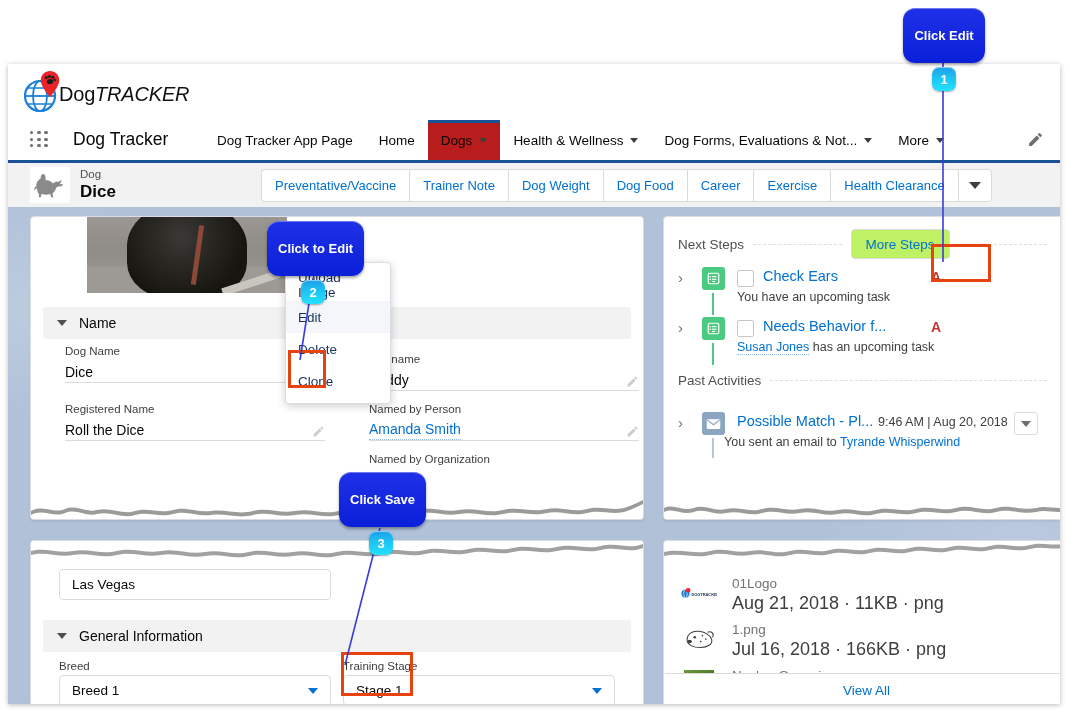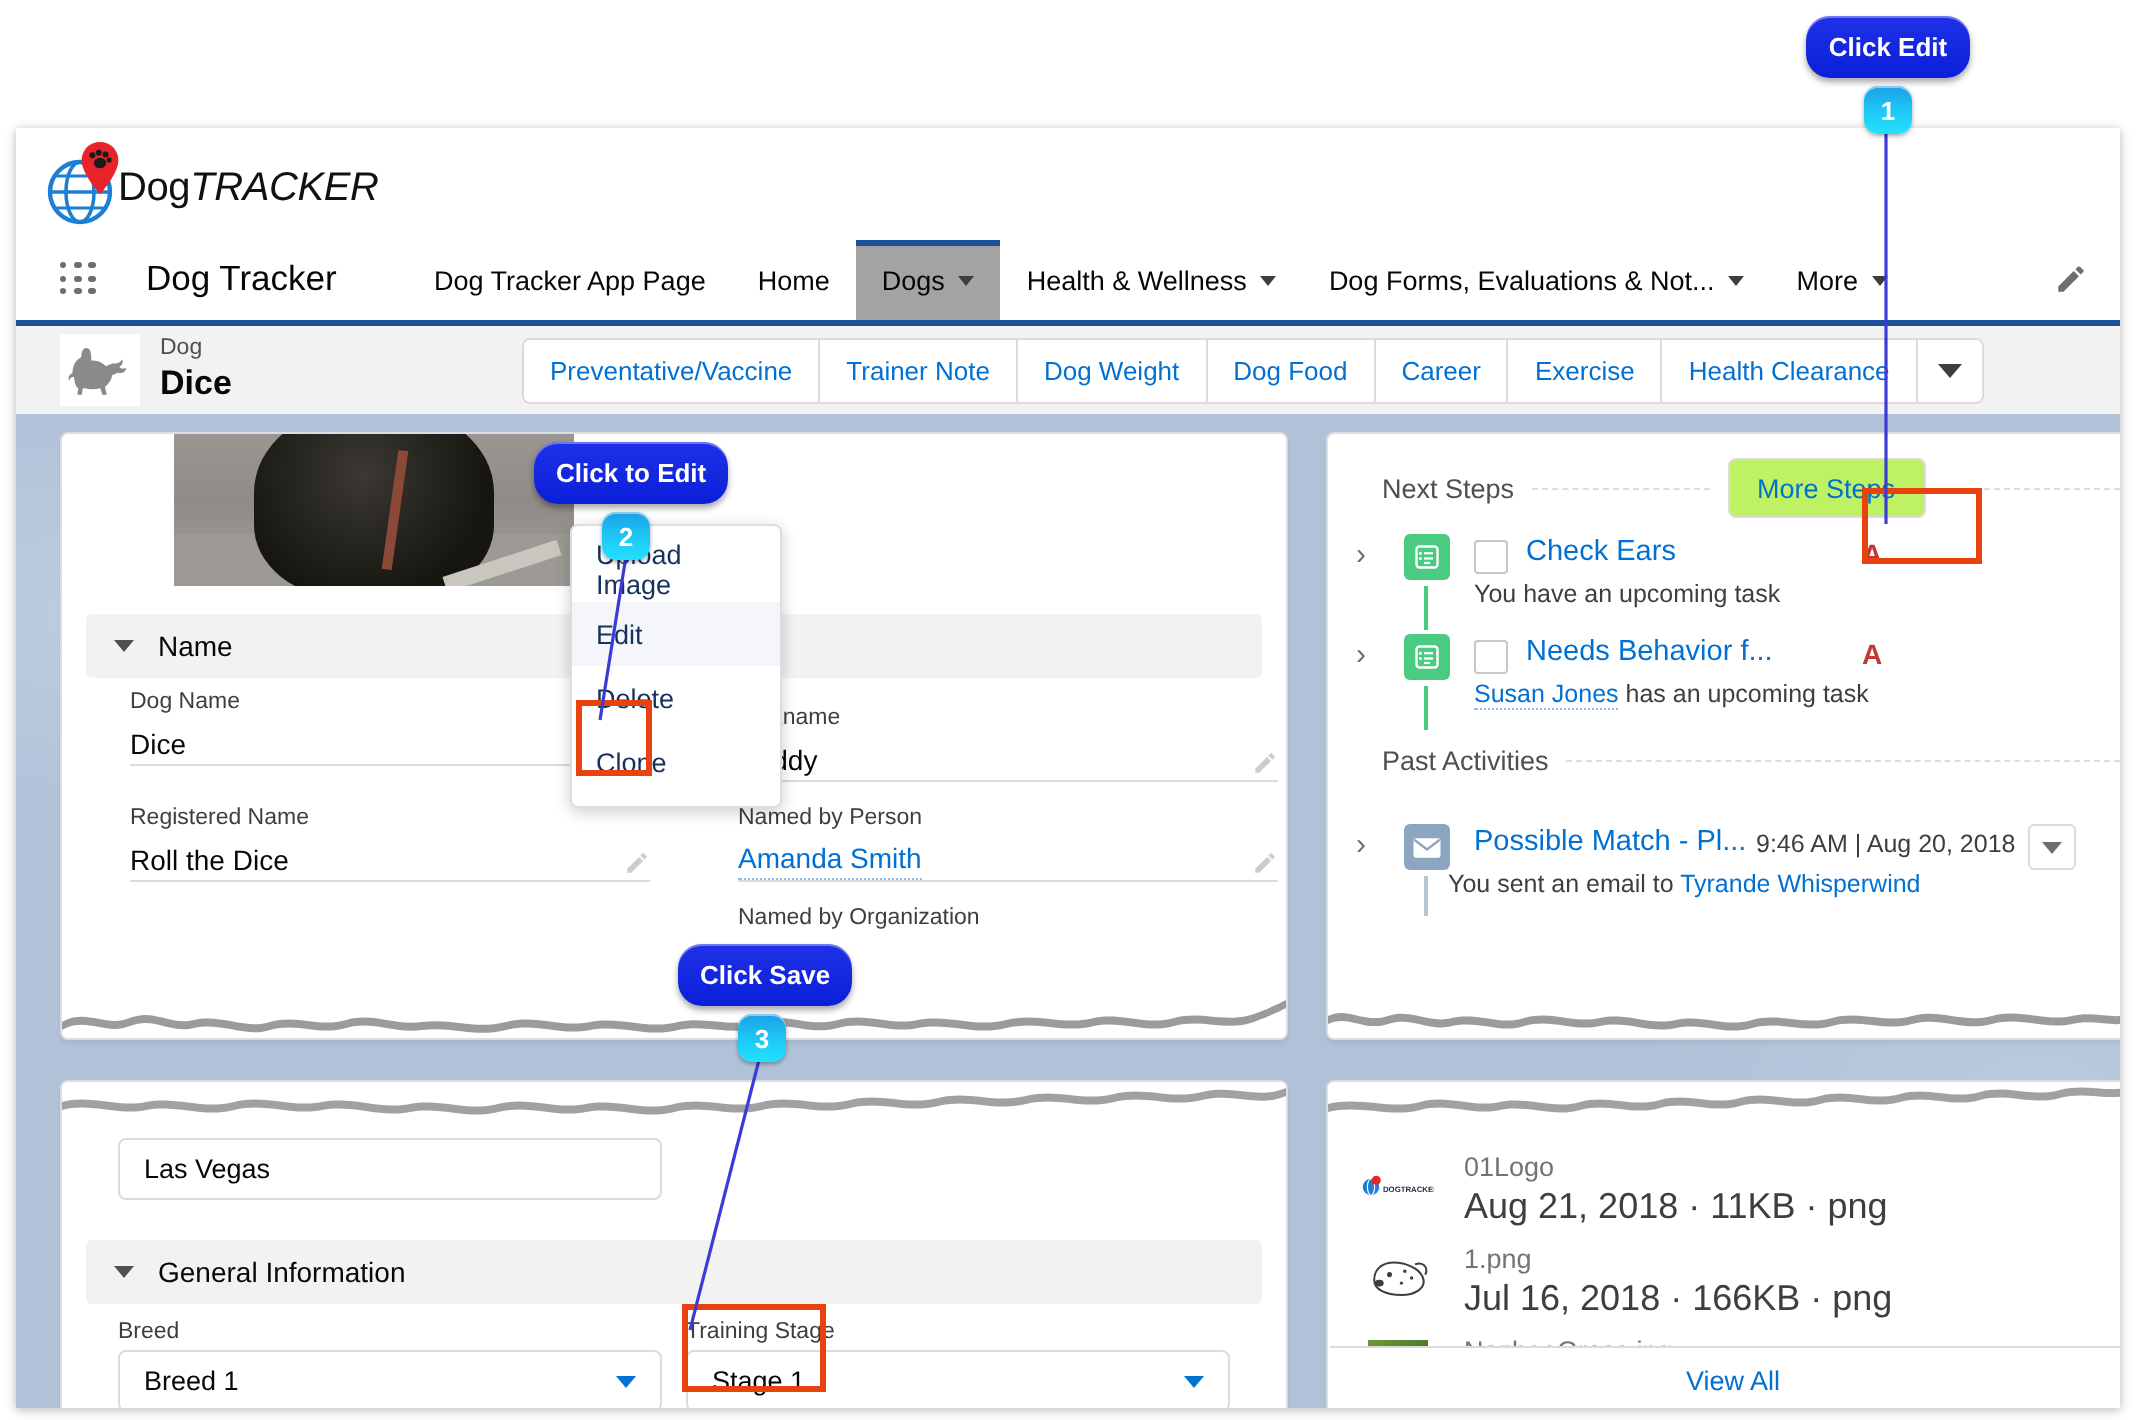--- a/index.html
+++ b/index.html
@@ -67,21 +67,21 @@
   }
   .waffle{position:absolute;left:22px;top:11px;width:19px;height:17px;
     display:grid;grid-template-columns:repeat(3,1fr);grid-template-rows:repeat(3,1fr);gap:2.6px;}
   .waffle i{background:#706e6b;border-radius:50%;width:3.4px;height:3.4px;}
   .app-name{position:absolute;left:65px;top:9px;font-size:17.5px;color:#080707;}
   .nav-items{position:absolute;left:196px;top:0;height:40px;display:flex;align-items:stretch;}
   .nav-item{
     display:flex;align-items:center;gap:7px;padding:0 13px;font-size:13.5px;color:#080707;height:40px;
     white-space:nowrap;
   }
-  .nav-item.active{background:#a3a3a3;box-shadow:inset 0 3px 0 #1b5297;}
+  .nav-item.active{background:#b91c1c;box-shadow:inset 0 3px 0 #1b5297;}
   .nav-chev{width:0;height:0;border-left:4.5px solid transparent;border-right:4.5px solid transparent;border-top:5.5px solid #3e3e3c;}
   .pencil-hdr{position:absolute;right:16px;top:11px;opacity:.75;}
 
   
   .rec-header{
     position:absolute;left:0;top:99px;width:100%;height:44px;background:#f3f2f2;
     border-bottom:1px solid #dddbda;
   }
   .rec-avatar{
     position:absolute;left:22px;top:4px;width:40px;height:36px;background:#fff;
@@ -152,21 +152,21 @@
   #card-edit{left:22px;top:333px;width:612px;height:165px;}
   .inp{
     box-sizing:border-box;border:1px solid #dddbda;border-radius:4px;height:31px;
     background:#fff;font-size:13.5px;color:#080707;display:flex;align-items:center;padding:0 12px;
   }
   .sel{justify-content:space-between;}
   .sel-car{width:0;height:0;border-left:5px solid transparent;border-right:5px solid transparent;border-top:6px solid #0070d2;}
 
   
   #card-activity{left:655px;top:9px;width:405px;height:302px;}
-  .act-row-head{position:absolute;left:14px;display:flex;align-items:center;width:378px;margin-left:13px;}
+  .act-row-head{position:absolute;left:14px;display:flex;align-items:center;width:378px;}
   .act-head-text{font-size:13.5px;color:#514f4d;white-space:nowrap;}
   .dashline{flex:1;border-top:1px dashed #d8dde6;margin:0 9px;}
   .more-steps{
     border:1px solid #dddbda;border-radius:4px;background:#bef264;height:28px;
     display:flex;align-items:center;padding:0 14px;font-size:13.5px;color:#0070d2;
   }
   .task-row{position:absolute;left:14px;width:385px;}
   .tw-chev{position:absolute;left:0;top:2px;font-size:15px;color:#706e6b;}
   .tw-icon{
     position:absolute;left:24px;top:0;width:23px;height:23px;border-radius:3px;background:#4bca81;
@@ -204,21 +204,21 @@
   .menu-item.hl{background:#f4f6f9;}
 
   
   .hl-box{position:absolute;border:3px solid #e8430e;z-index:45;pointer-events:none;}
 
   
   .callout{position:absolute;z-index:60;}
   .callout-pill{
     background:linear-gradient(#1f31e8,#0a1fd8);
     color:#fff;font-size:13px;font-weight:bold;border-radius:12px;
-    padding:8px 11px;display:inline-block;white-space:nowrap;
+    padding:20px 11px;display:inline-block;white-space:nowrap;
     box-shadow:0 2px 3px rgba(0,0,0,.35), inset 0 1px 0 rgba(255,255,255,.35);
   }
   .callout-num{
     width:24px;height:24px;border-radius:7px;
     background:linear-gradient(180deg,#1c9fe8 0%, #1ec8f5 52%, #23e0ff 100%);
     color:#fff;font-size:13px;font-weight:bold;
     display:flex;align-items:center;justify-content:center;
     box-shadow:0 1px 2px rgba(0,0,0,.35), inset 0 1px 0 rgba(255,255,255,.5);
     margin:4px auto 0;
   }

